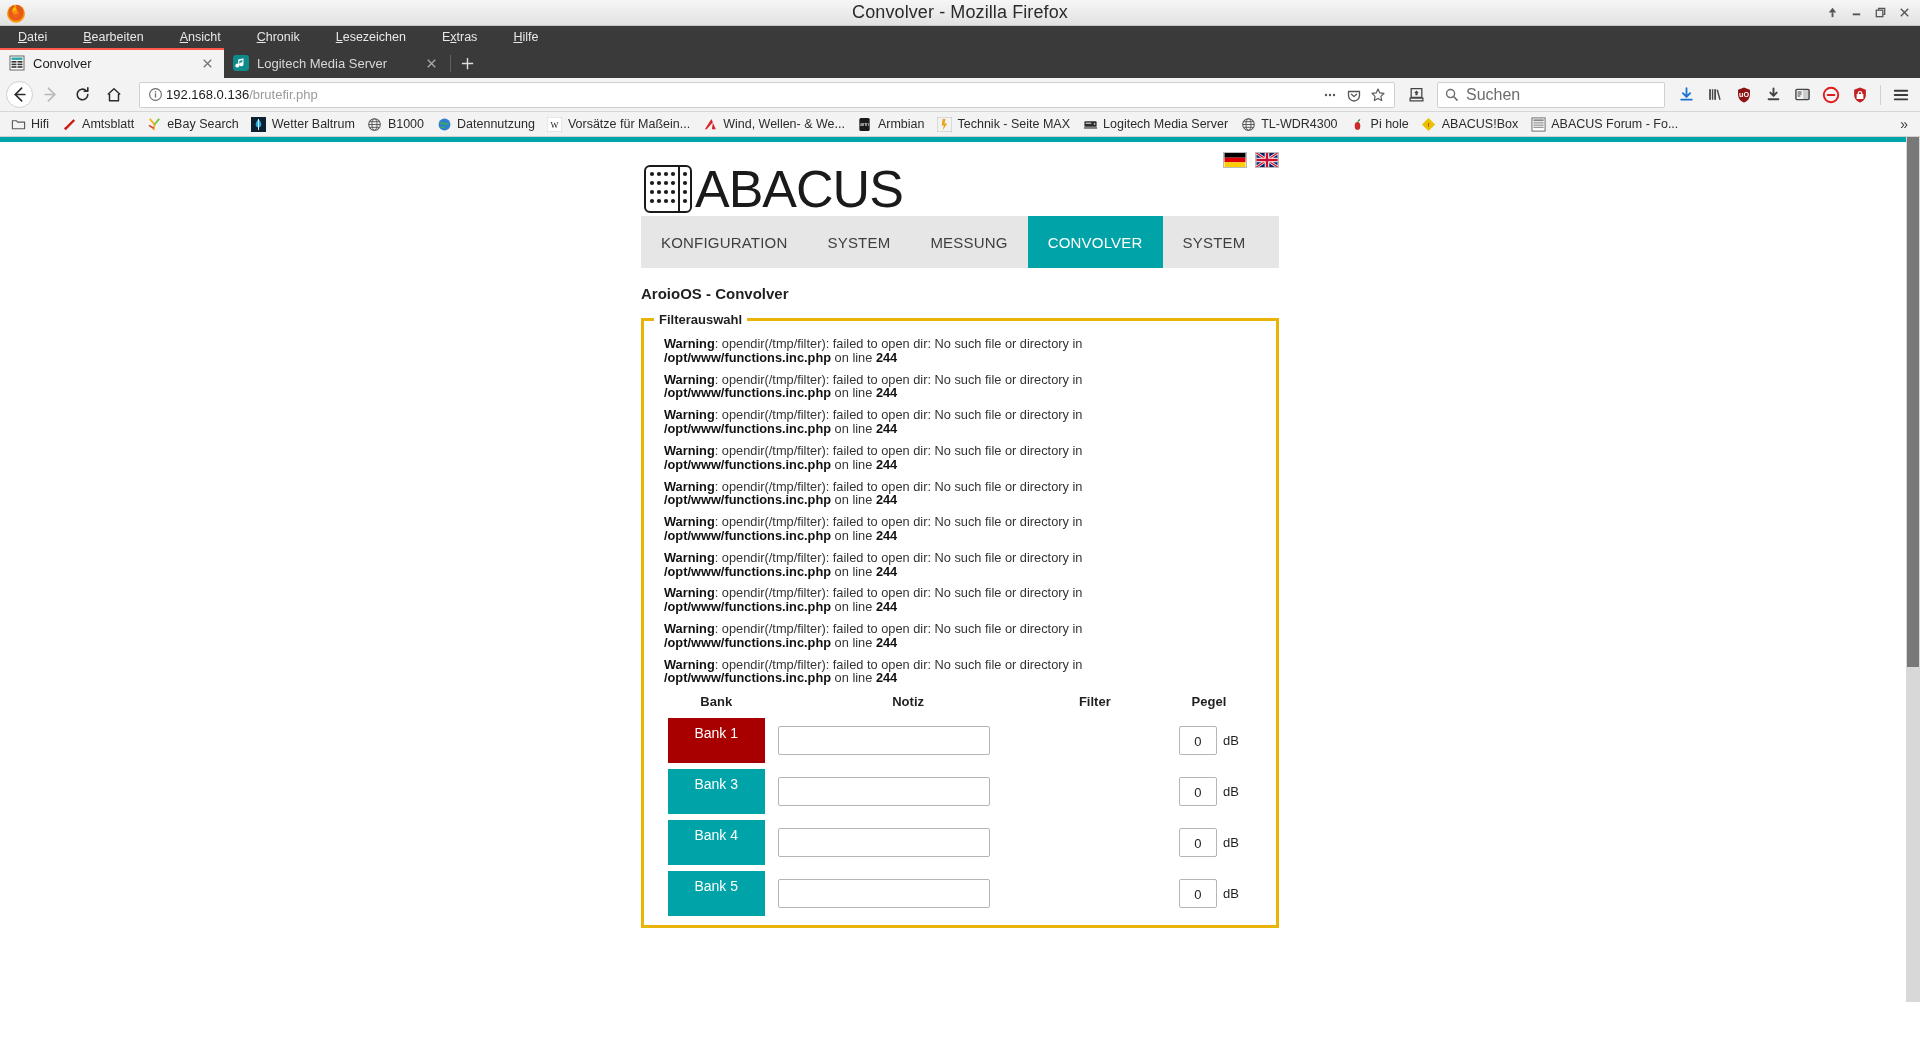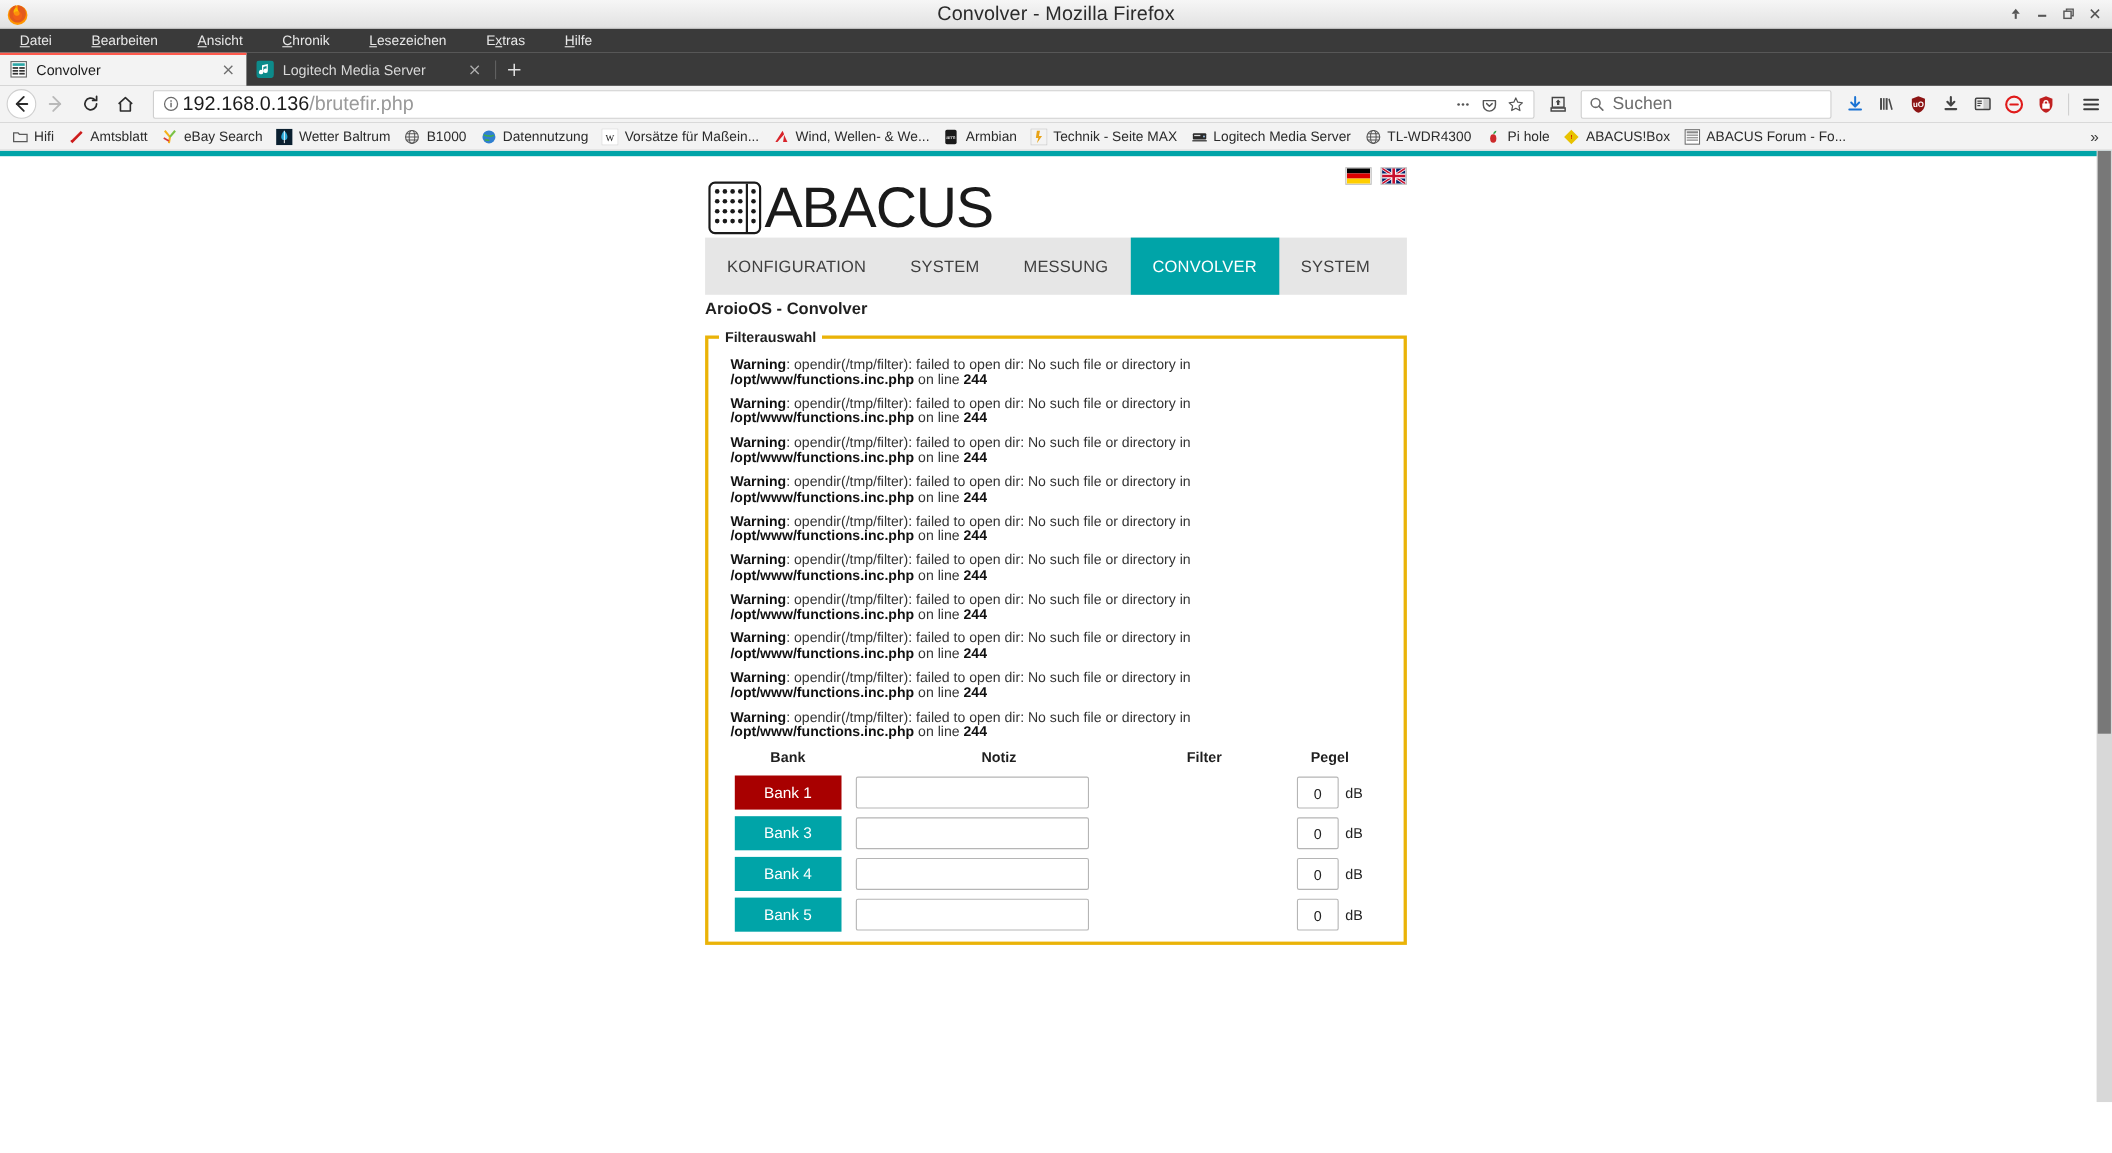--- a/index.html
+++ b/index.html
@@ -78,21 +78,21 @@
     justify-content: center; color: #3b3b3b; flex: none;
   }
   .navbtn.disabled { color: #bdbdbd; }
   .navbtn.circled { border: 1px solid #cfcfcf; border-radius: 50%; width: 27px; height: 27px; background: #fff;}
   .urlbar {
     flex: 1; height: 26px; background: #ffffff; border: 1px solid #cfcfcf;
     border-radius: 2px; display: flex; align-items: center;
     margin: 0 4px 0 8px; padding: 0 4px; min-width: 0;
   }
   .urlbar .ico { width: 22px; display: flex; align-items: center; justify-content: center; color: #6b6b6b; flex:none;}
-  .urltext { font-size: 18px; color: #1a1a1a; white-space: nowrap; overflow: hidden; flex: 1;}
+  .urltext { font-size: 13px; color: #1a1a1a; white-space: nowrap; overflow: hidden; flex: 1;}
   .urltext .dim { color: #9a9a9a; }
   .url-actions { display: flex; align-items: center; gap: 0px; flex: none; }
   .url-actions .ico { width: 24px; height: 24px; }
   .searchbar {
     width: 228px; height: 26px; background: #fff; border: 1px solid #cfcfcf;
     border-radius: 2px; display: flex; align-items: center; padding: 0 6px;
     gap: 7px; margin-left: 4px; flex: none;
   }
   .searchbar .ph { font-size: 16px; color: #6c6c6c; }
   .toolbar-icons { display: flex; align-items: center; gap: 3px; margin-left: 6px; flex:none;}
@@ -131,21 +131,21 @@
 
   .navtabs { display: flex; background: #e6e6e6; height: 52px; }
   .navtab {
     display: flex; align-items: center; justify-content: center;
     font-size: 15px; color: #3f3f3f; padding: 0 20px; letter-spacing: .2px;
   }
   .navtab.active { background: #00a4a8; color: #fff; }
 
   .pagetitle {
     font-size: 15px; font-weight: bold; color: #1f1f1f;
-    margin: 4px 0 10px 0;
+    margin: 17px 0 10px 0;
   }
   fieldset.filterbox {
     border: 3px solid #eab308; margin: 0; padding: 10px 10px 6px 10px;
   }
   fieldset.filterbox legend {
     font-size: 13px; font-weight: bold; color: #1f1f1f; padding: 0 5px;
   }
   .warn {
     font-size: 12.8px; color: #333; line-height: 1.08;
     margin: 0 0 8px 10px; max-width: 560px;
@@ -155,21 +155,21 @@
   table.banks { width: 100%; border-collapse: collapse; margin-top: 2px; }
   table.banks th {
     font-size: 13px; font-weight: bold; color: #1f1f1f; padding: 1px 0 6px 0;
   }
   table.banks td { padding: 3px 0; vertical-align: middle; }
   .col-bank { width: 120px; text-align: center; }
   .col-notiz { width: 250px; text-align: center; }
   .col-filter { width: 110px; text-align: center; }
   .col-pegel { width: 110px; text-align: center; }
   .bankbtn {
-    display: inline-block; width: 97px; height: 31px; line-height: 31px;
+    display: inline-block; width: 97px; height: 45px; line-height: 31px;
     text-align: center; color: #fff; font-size: 14px; background: #00a4a8;
   }
   .bankbtn.red { background: #a80000; }
   .txtin {
     width: 212px; height: 29px; border: 1px solid #b5b5b5; background: #fff;
     border-radius: 2px;
   }
   .pegelwrap { display: flex; align-items: center; justify-content: center; gap: 6px; }
   .numin {
     width: 38px; height: 29px; border: 1px solid #b5b5b5; background: #fff;

